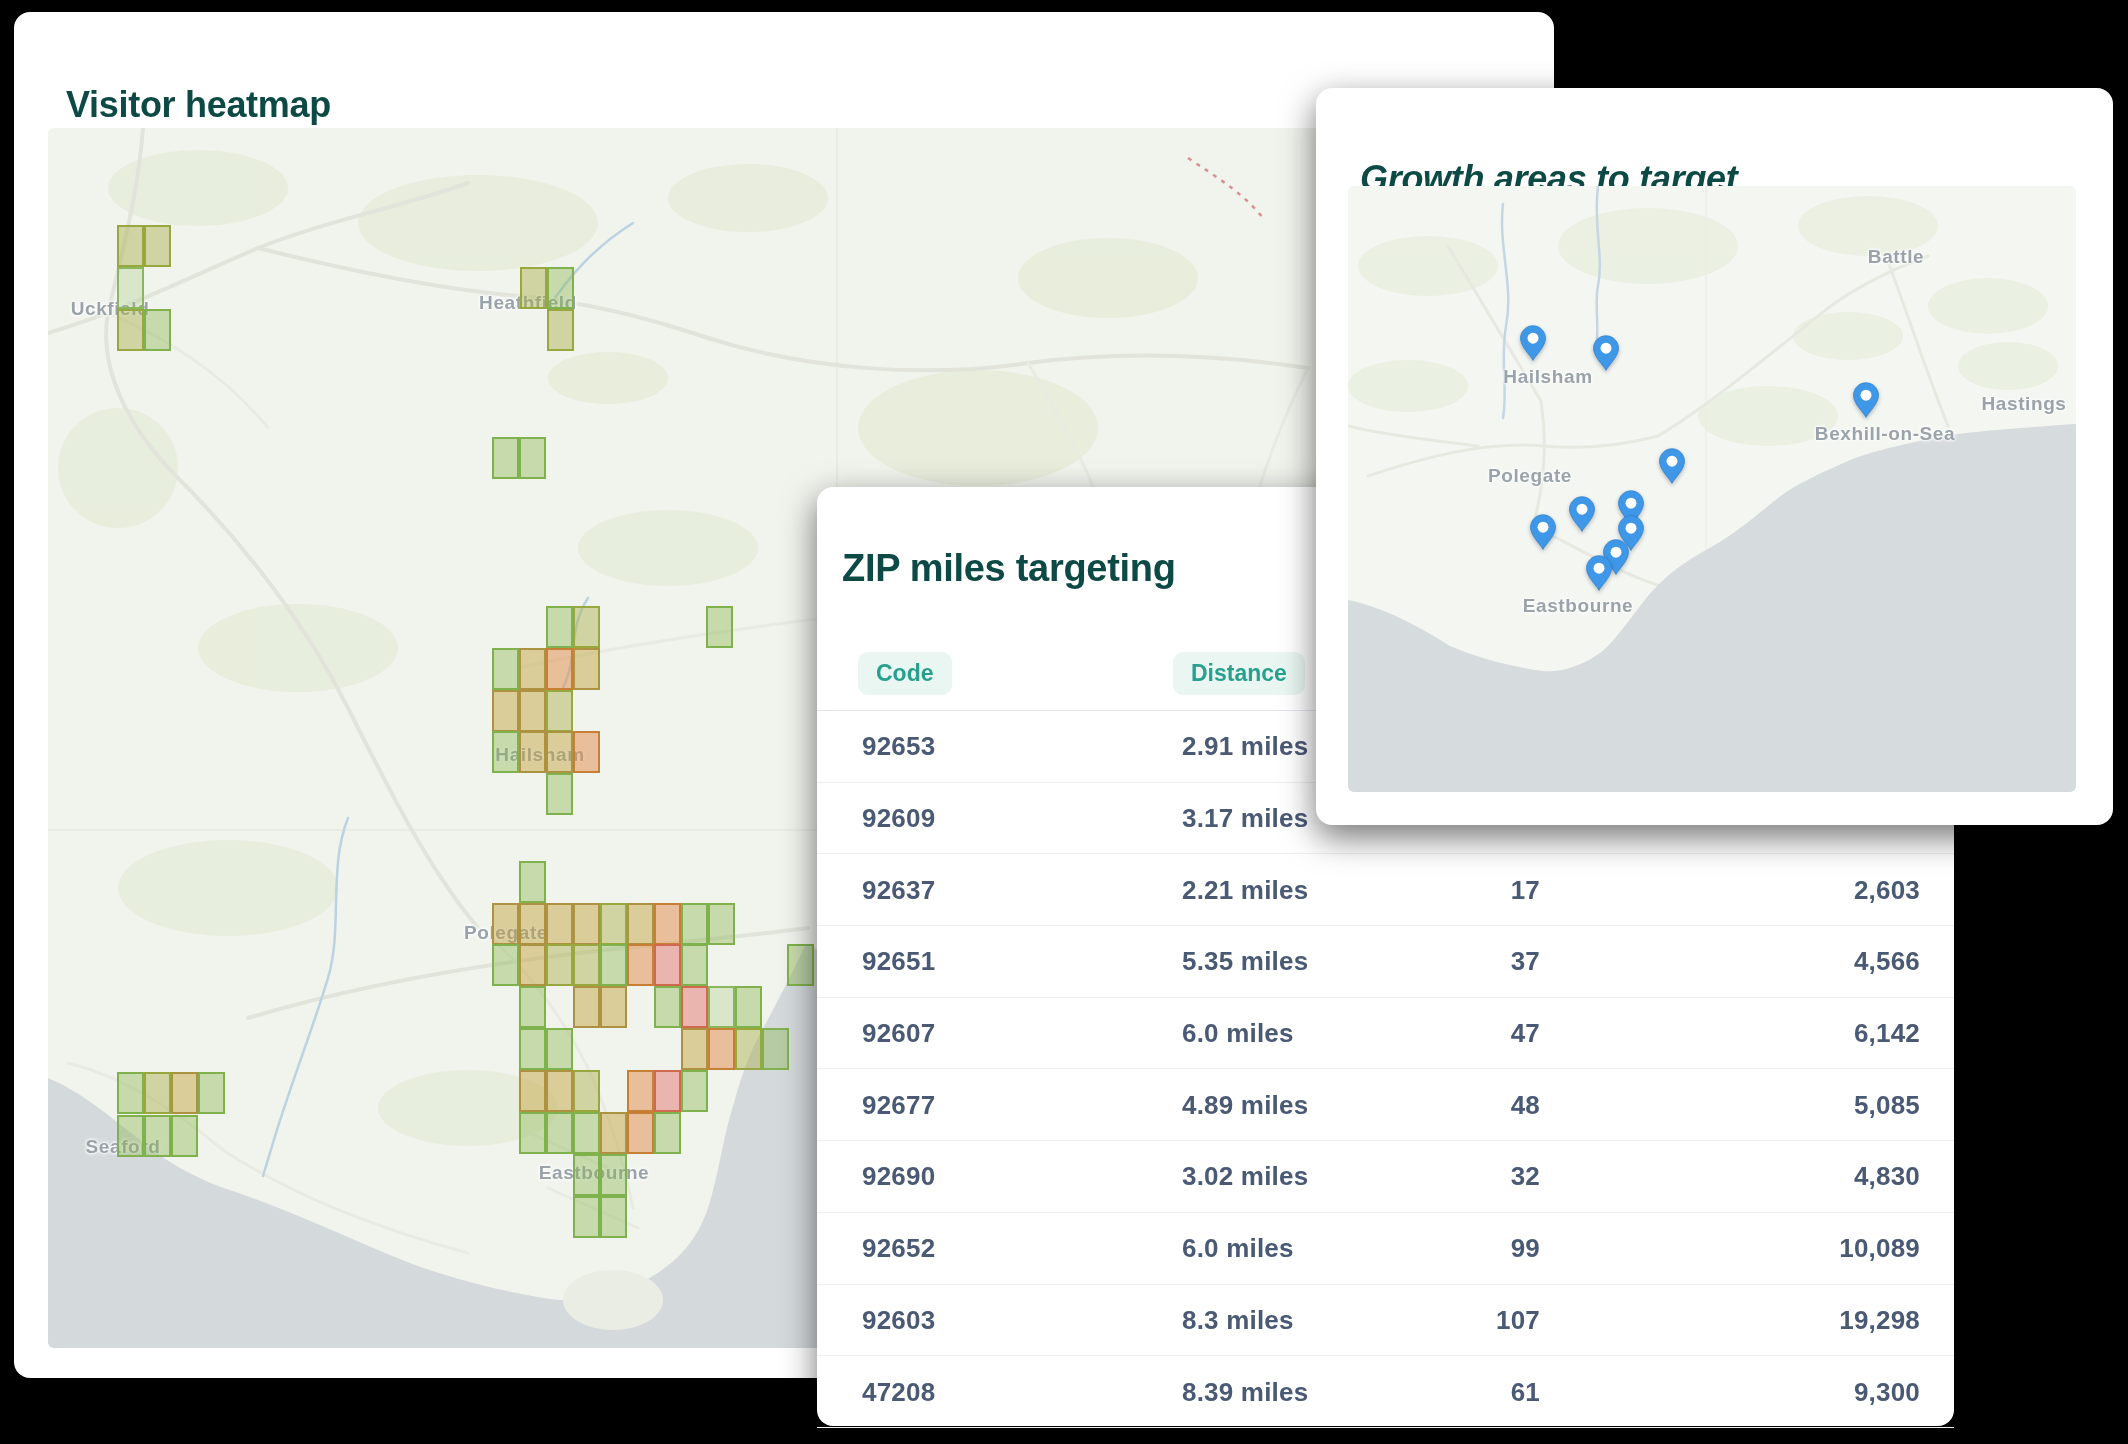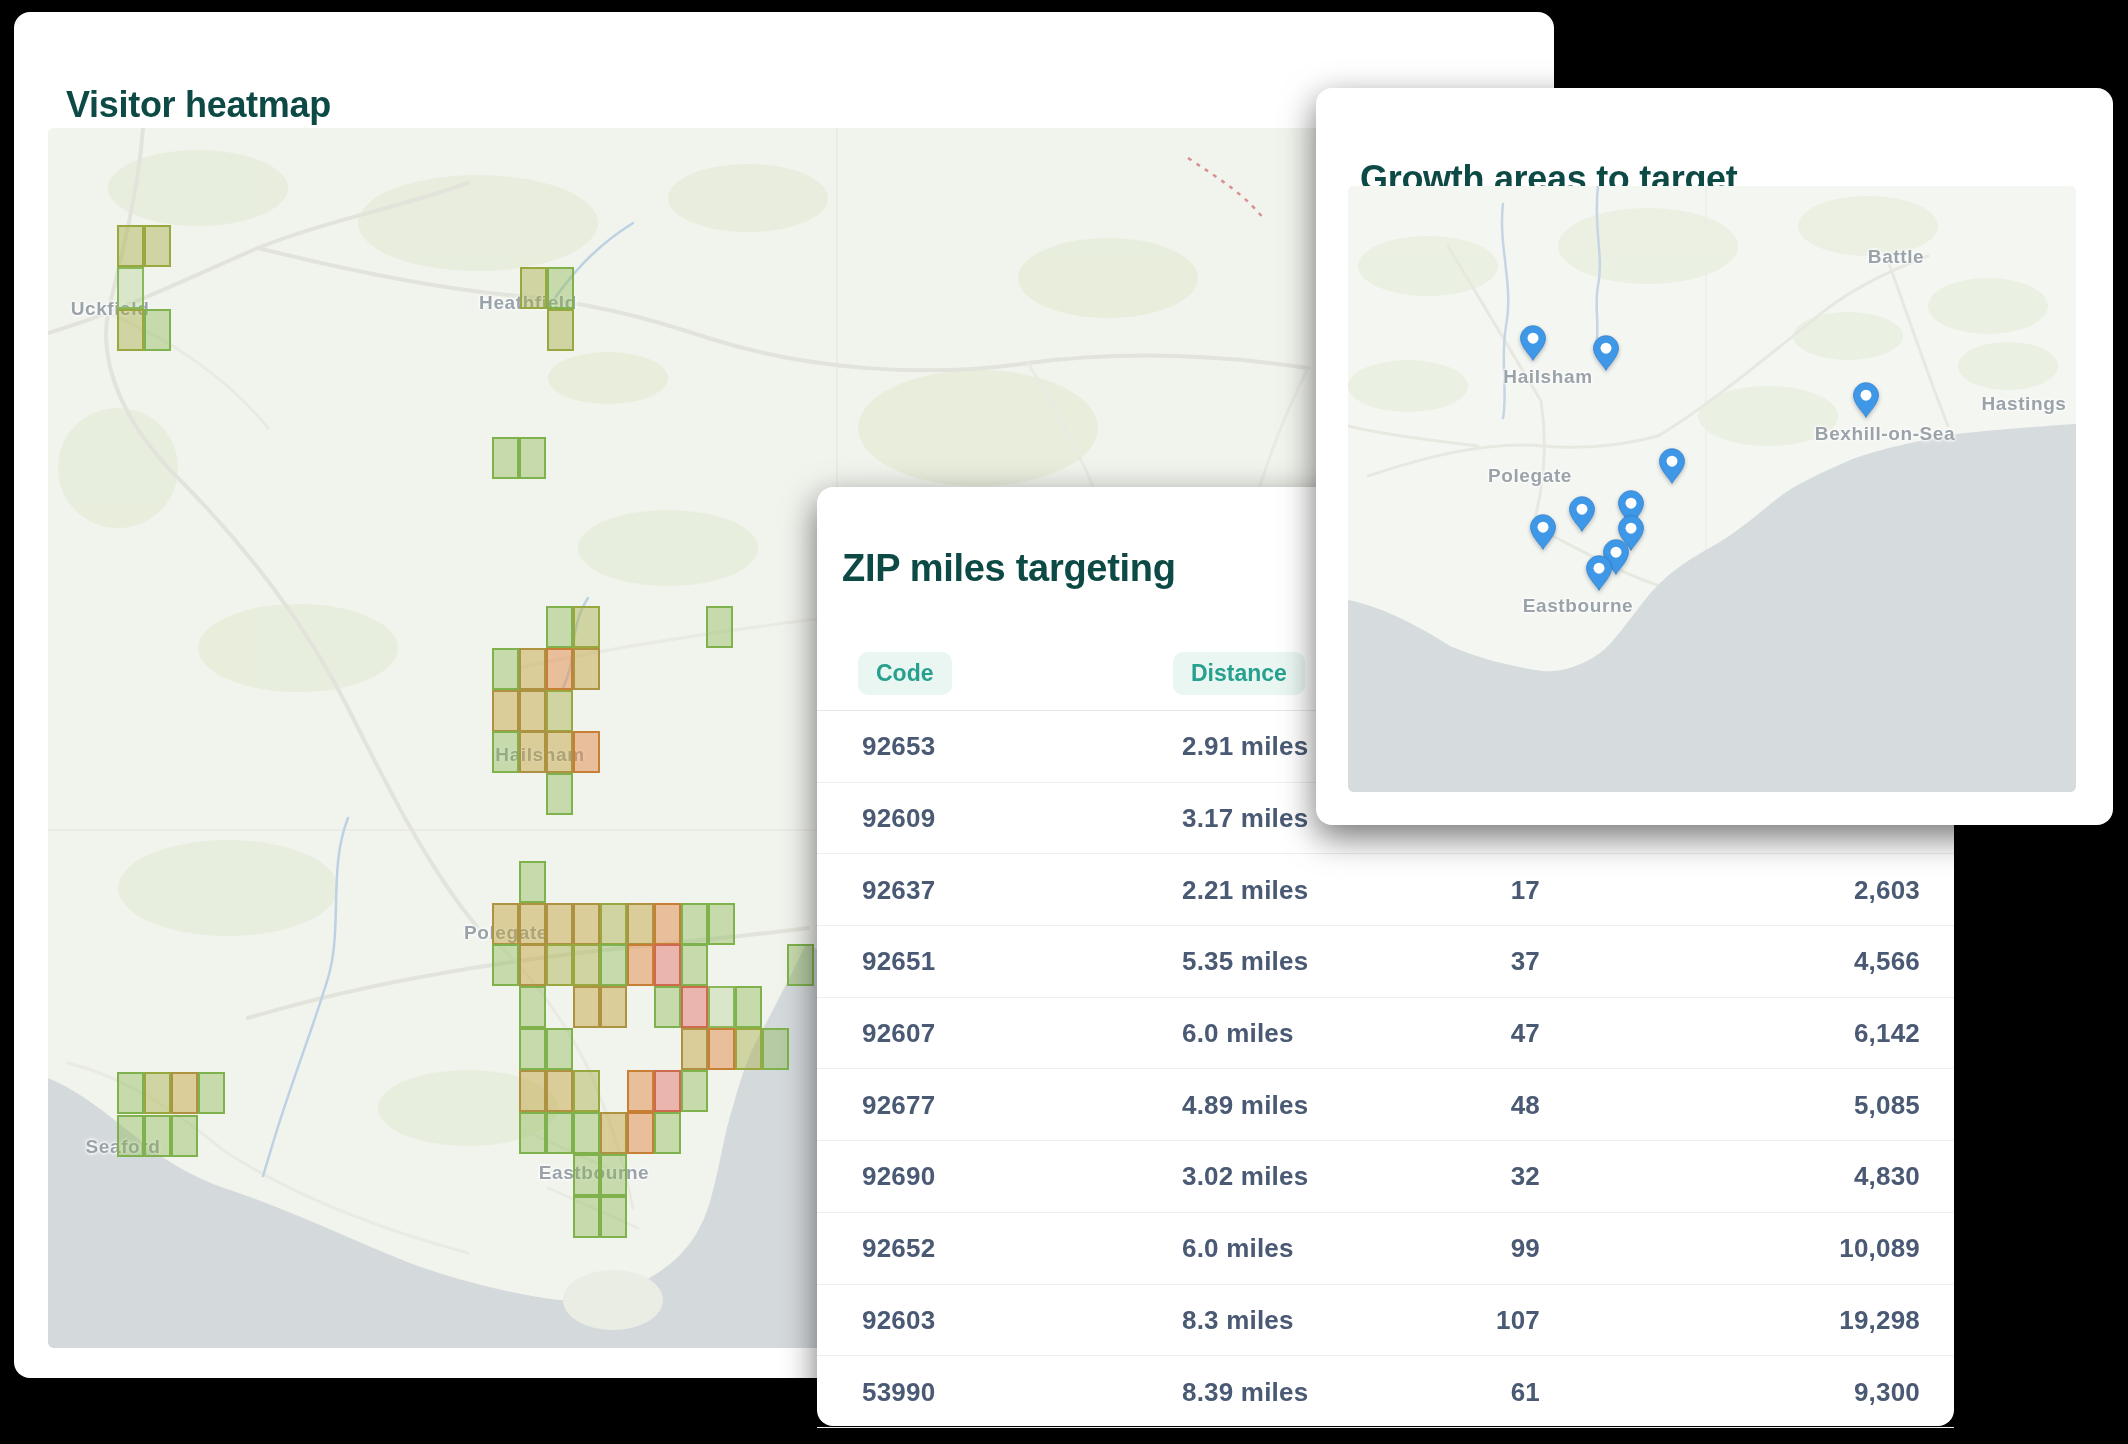--- a/index.html
+++ b/index.html
@@ -247,30 +247,30 @@
           <span class="zc-c3">99</span>
           <span class="zc-c4">10,089</span>
         </div>
         <div class="zrow">
           <span class="zc-code">92603</span>
           <span class="zc-dist">8.3 miles</span>
           <span class="zc-c3">107</span>
           <span class="zc-c4">19,298</span>
         </div>
         <div class="zrow">
-          <span class="zc-code">53990</span>
+          <span class="zc-code">47208</span>
           <span class="zc-dist">8.39 miles</span>
           <span class="zc-c3">61</span>
           <span class="zc-c4">9,300</span>
         </div>
       </div>
   </section>
 
   <section class="card" style="left:1316px;top:88px;width:797px;height:737px;z-index:30;">
-    <h2 class="card-title" style="left:44px;top:40px;">Growth areas to target</h2>
+    <h2 class="card-title" style="left:44px;top:40px;font-style:italic;">Growth areas to target</h2>
 
     <div class="map" id="growth-map" style="left:32px;top:98px;width:728px;height:606px;background:#f4f6f1;">
       <svg class="terrain" width="728" height="606" viewBox="0 0 728 606">
         <g fill="#e9efe0" opacity="0.85">
           <ellipse cx="80" cy="80" rx="70" ry="30"></ellipse>
             <ellipse cx="300" cy="60" rx="90" ry="38"></ellipse>
           <ellipse cx="520" cy="40" rx="70" ry="30"></ellipse>
             <ellipse cx="640" cy="120" rx="60" ry="28"></ellipse>
           <ellipse cx="420" cy="230" rx="70" ry="30"></ellipse>
             <ellipse cx="60" cy="200" rx="60" ry="26"></ellipse>

